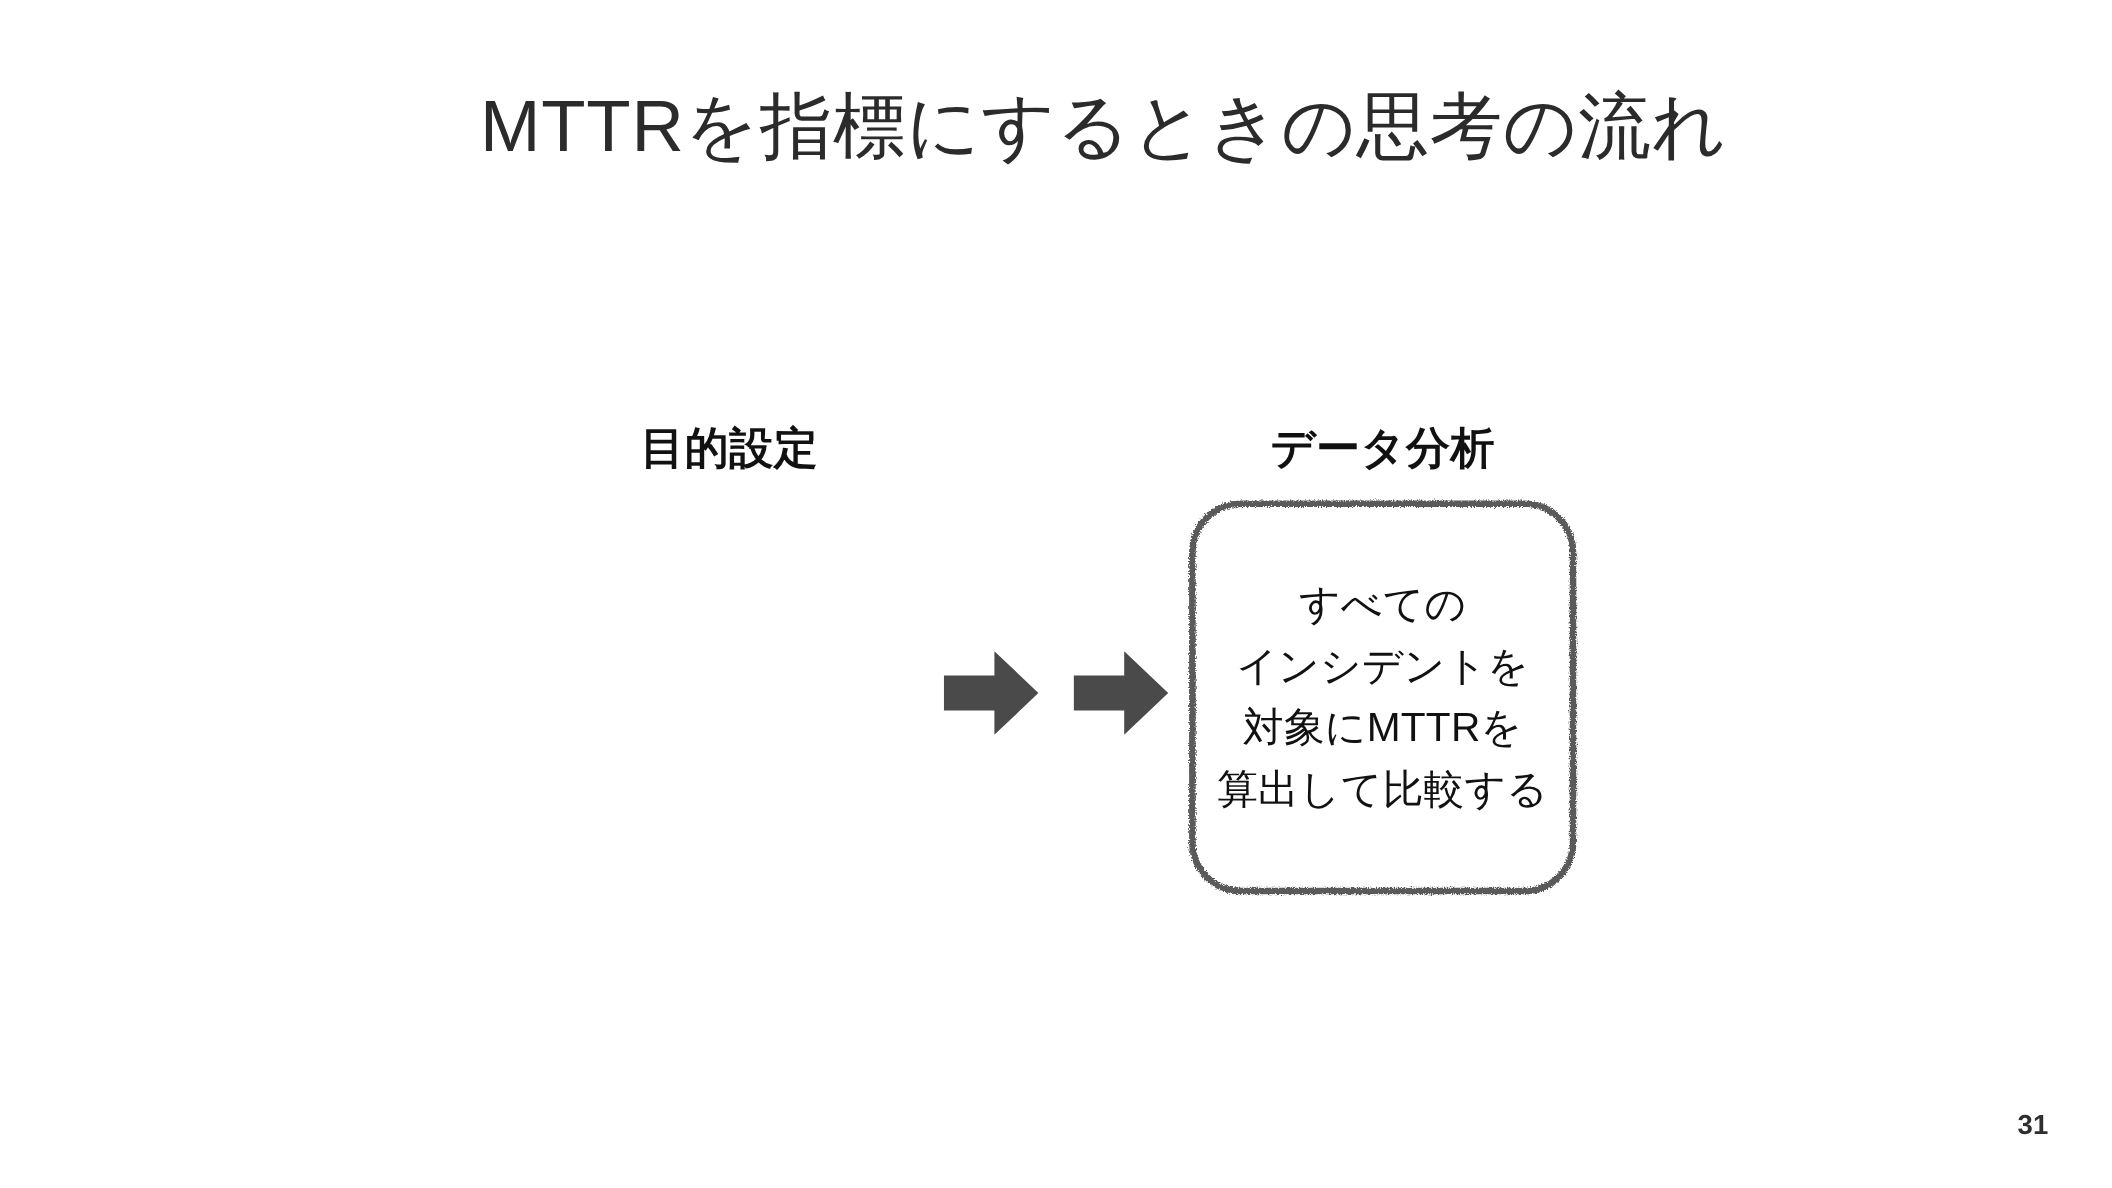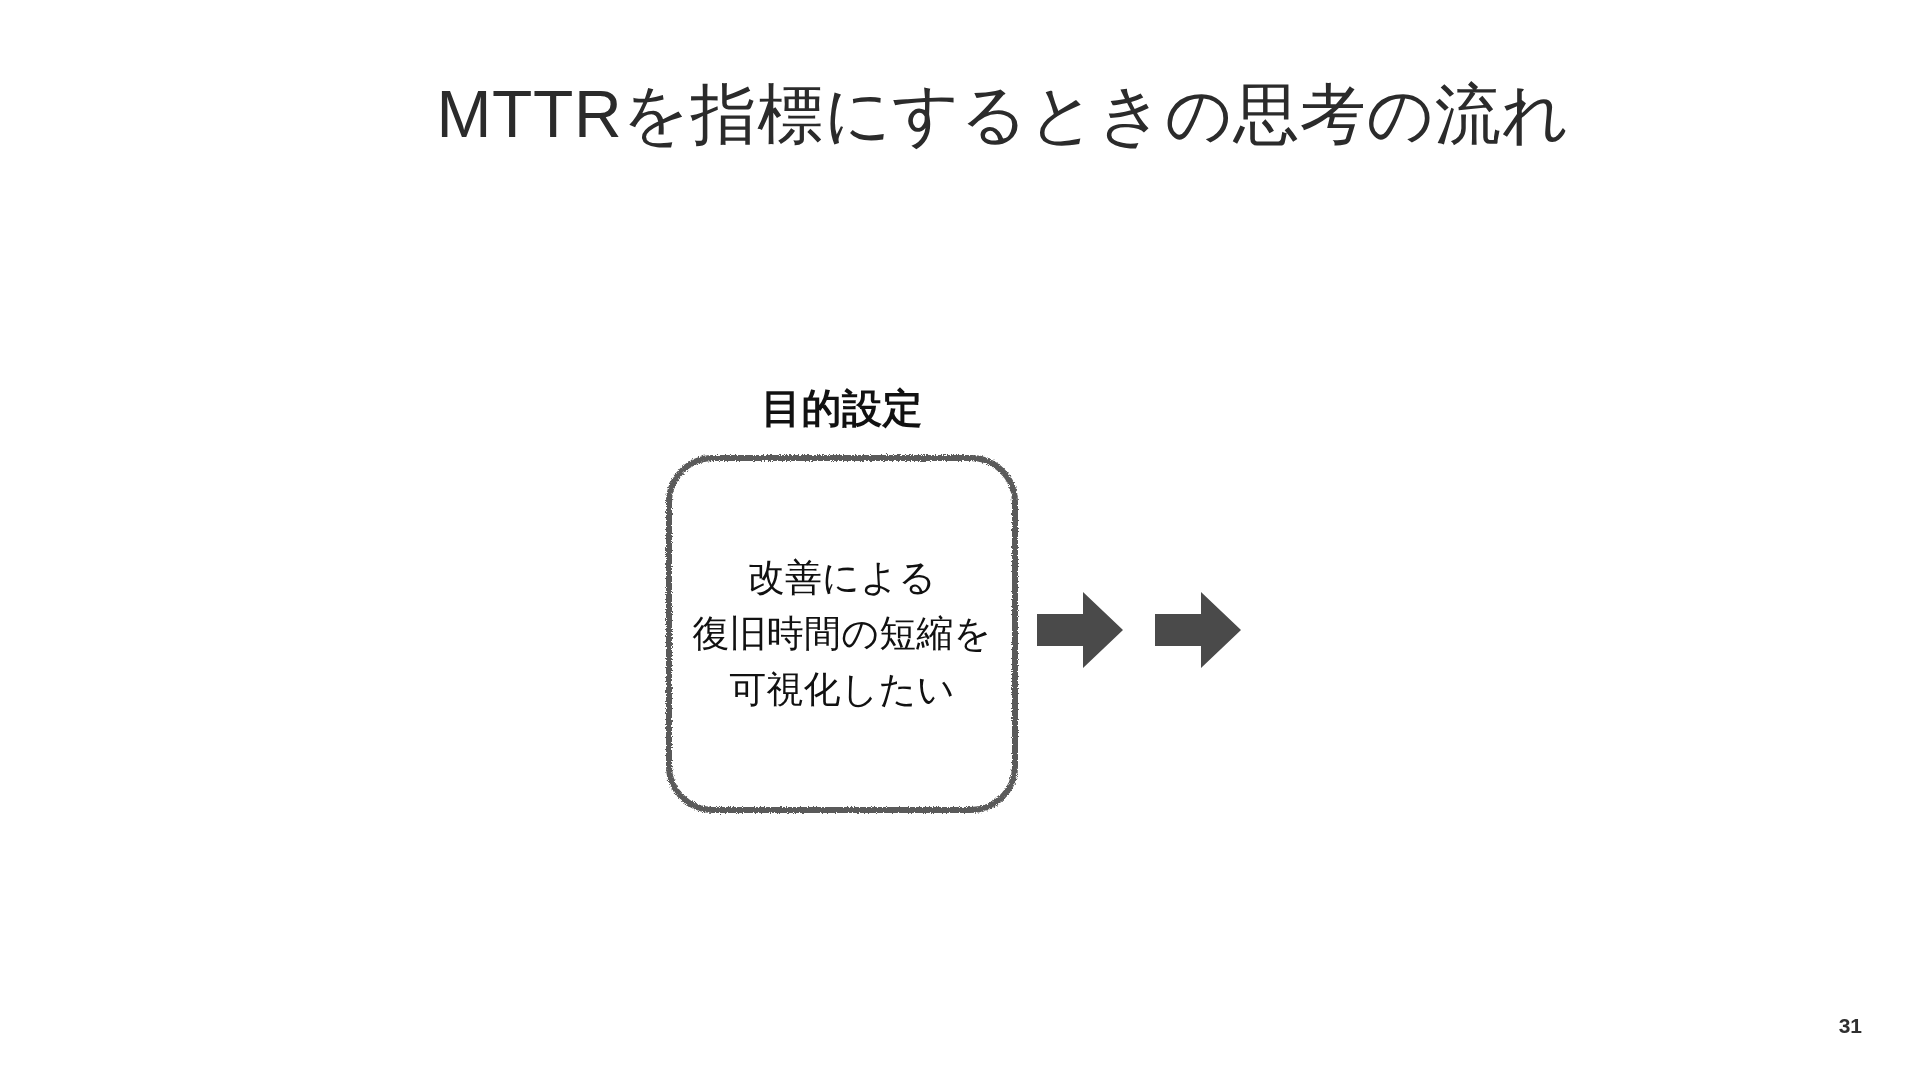--- a/index.html
+++ b/index.html
@@ -106,65 +106,69 @@
     justify-content: center;
     flex: 0 0 auto;
   }
   .flow-arrow svg { display: block; }
 
   
   #page-number {
     position: absolute;
     right: 58px;
     bottom: 42px;
-    font-size: 21px;
+    font-size: 25px;
     font-weight: 700;
     color: #2f2f2f;
   }
 </style>
 </head>
 <body>
 
 <div id="slide-title">MTTRを指標にするときの思考の流れ</div>
 
 <div id="flow-row">
 
   <div class="stage">
     <div class="stage-heading">目的設定</div>
-    <div class="stage-box">
-      <span class="sketch-frame">
-        <svg viewBox="0 0 358 364" preserveAspectRatio="none" xmlns="http://www.w3.org/2000/svg">
-          <defs>
-            <filter id="rough1" x="-20%" y="-20%" width="140%" height="140%">
-              <feTurbulence type="fractalNoise" baseFrequency="0.82" numOctaves="4" seed="7" result="n"></feTurbulence>
-              <feDisplacementMap in="SourceGraphic" in2="n" scale="4.2" xChannelSelector="R" yChannelSelector="G"></feDisplacementMap>
-            </filter>
-          </defs>
-          <rect x="6" y="6" width="346" height="352" rx="44" ry="44" fill="none" stroke="#5a5a5a" stroke-width="6" filter="url(#rough1)"></rect>
-        </svg>
-      </span>
-      <div class="stage-text">改善による
-復旧時間の短縮を
-可視化したい</div>
-    </div>
   </div>
 
   <div class="flow-arrow">
     <span>
       <svg width="86" height="76" viewBox="0 0 86 76" xmlns="http://www.w3.org/2000/svg">
         <polygon points="0,22 46,22 46,0 86,38 46,76 46,54 0,54" fill="#4a4a4a"></polygon>
       </svg>
     </span>
   </div>
 
 
   <div class="flow-arrow">
     <span>
       <svg width="86" height="76" viewBox="0 0 86 76" xmlns="http://www.w3.org/2000/svg">
         <polygon points="0,22 46,22 46,0 86,38 46,76 46,54 0,54" fill="#4a4a4a"></polygon>
       </svg>
     </span>
   </div>
 
+  <div class="stage">
+    <div class="stage-heading">データ分析</div>
+    <div class="stage-box">
+      <span class="sketch-frame">
+        <svg viewBox="0 0 358 364" preserveAspectRatio="none" xmlns="http://www.w3.org/2000/svg">
+          <defs>
+            <filter id="rough3" x="-20%" y="-20%" width="140%" height="140%">
+              <feTurbulence type="fractalNoise" baseFrequency="0.82" numOctaves="4" seed="41" result="n"></feTurbulence>
+              <feDisplacementMap in="SourceGraphic" in2="n" scale="4.2" xChannelSelector="R" yChannelSelector="G"></feDisplacementMap>
+            </filter>
+          </defs>
+          <rect x="6" y="6" width="346" height="352" rx="44" ry="44" fill="none" stroke="#5a5a5a" stroke-width="6" filter="url(#rough3)"></rect>
+        </svg>
+      </span>
+      <div class="stage-text">すべての
+インシデントを
+対象にMTTRを
+算出して比較する</div>
+    </div>
+  </div>
 
 </div>
 
 <div id="page-number">31</div>
 
 </body></html>

